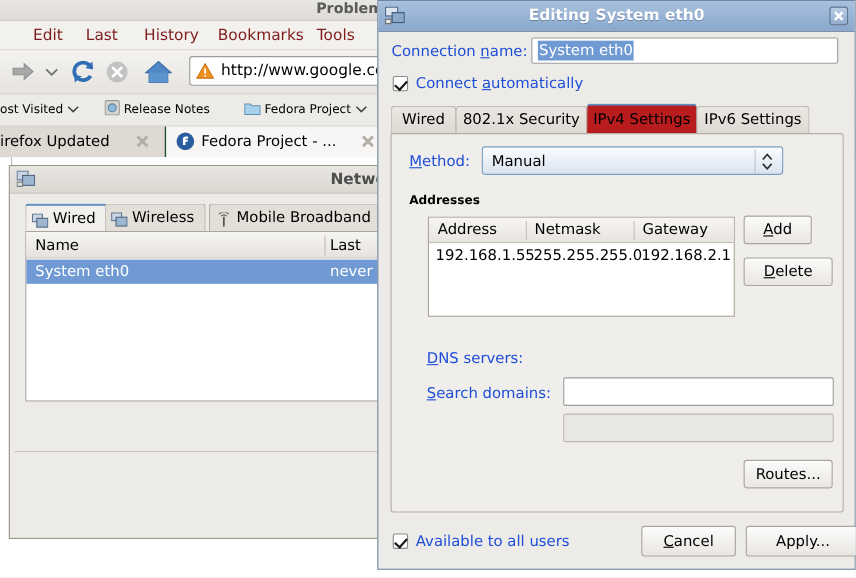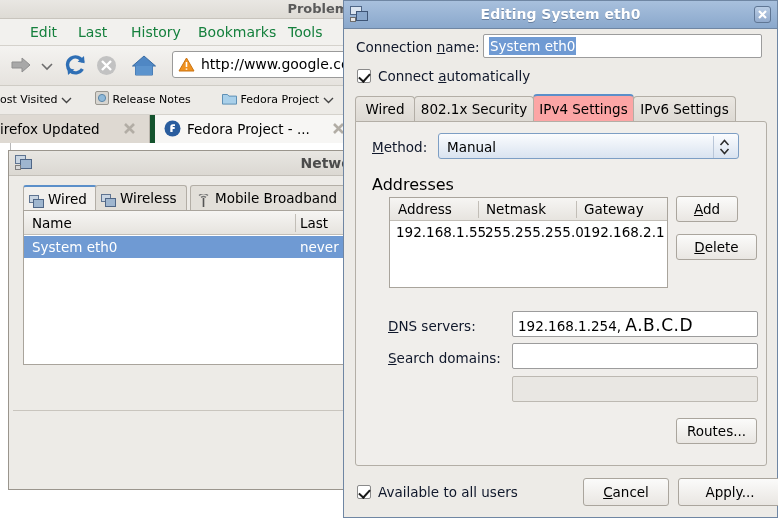--- a/index.html
+++ b/index.html
@@ -10,35 +10,35 @@
   }
   
   #browser{position:absolute;left:0;top:0;width:778px;height:525px;background:#edebe7;}
   .b-titlebar{position:absolute;left:0;top:0;width:778px;height:18px;
     background:linear-gradient(to bottom,#e9e7e3,#dedbd5);
     border-bottom:1px solid #c8c4bd;}
   .b-title{position:absolute;left:0;top:0;width:430px;text-align:right;
     line-height:18px;font-weight:bold;font-size:13px;color:#5a5a5a;}
   .b-menubar{position:absolute;left:0;top:19px;width:778px;height:26px;
     background:#f2f1ee;border-bottom:1px solid #d5d2cc;}
-  .b-menu{position:absolute;top:0;line-height:26px;font-size:14px;color:#15803d;padding:0 8px;}
+  .b-menu{position:absolute;top:0;line-height:26px;font-size:14px;color:#7f1d1d;padding:0 8px;}
   .b-toolbar{position:absolute;left:0;top:46px;width:778px;height:39px;
     background:linear-gradient(to bottom,#f4f3f1,#e6e3de);border-bottom:1px solid #cfccc5;}
   .tb-icon{position:absolute;top:8px;}
   .urlbar{position:absolute;left:172px;top:51px;width:175px;height:27px;
     background:#fff;border:1px solid #9a9a9a;border-radius:3px;box-sizing:border-box;overflow:hidden;}
   .url-warn{position:absolute;left:5px;top:5px;width:17px;height:15px;}
   .url-text{position:absolute;left:28px;top:0;line-height:25px;font-size:14px;white-space:nowrap;}
   .b-bookmarks{position:absolute;left:0;top:86px;width:778px;height:28px;
     background:#edebe7;border-bottom:1px solid #d5d2cc;}
   .bm{position:absolute;top:0;line-height:28px;font-size:11px;white-space:nowrap;}
   .b-tabs{position:absolute;left:0;top:115px;width:778px;height:28px;background:#d8d5cf;}
   .tab{position:absolute;top:0;height:28px;box-sizing:border-box;white-space:nowrap;}
   .tab.inactive{background:#ded9d2;border-right:1px solid #b9b4ac;}
-  .tab.active{background:#f7f6f4;border-left:5px solid #14532d;border-right:1px solid #b9b4ac;}
+  .tab.active{background:#f7f6f4;border-left:1px solid #14532d;border-right:1px solid #b9b4ac;}
   .tab-label{position:absolute;top:0;line-height:28px;font-size:13.5px;}
   .tab-close{position:absolute;top:6px;width:15px;height:15px;}
   .page{position:absolute;left:0;top:143px;width:778px;height:382px;background:#ffffff;}
   .page-inner{position:absolute;left:10px;top:0;right:8px;bottom:60px;background:#fff;
     border-left:1px solid #b8b8b8;border-right:1px solid #b8b8b8;}
   
   #netconn{position:absolute;left:8px;top:150px;width:345px;height:340px;
     background:#edebe7;border:1px solid #9a958d;box-sizing:border-box;}
   .nc-titlebar{position:absolute;left:0;top:0;width:343px;height:24px;
     background:linear-gradient(to bottom,#e8e6e2,#dbd8d2);border-bottom:1px solid #c3bfb8;}
@@ -67,44 +67,44 @@
     background:#edebe7;border:1px solid #6f86a3;box-sizing:border-box;}
   .dlg-titlebar{position:absolute;left:0;top:0;width:433px;height:27px;
     background:linear-gradient(to bottom,#a8c0dd,#8aa8cc);border-bottom:1px solid #6f86a3;}
   .dlg-title{position:absolute;left:0;top:0;width:433px;text-align:center;
     line-height:27px;font-weight:bold;font-size:14px;color:#ffffff;
     text-shadow:0 1px 0 rgba(60,80,110,.5);}
   .dlg-icon{position:absolute;left:6px;top:5px;}
   .dlg-close{position:absolute;right:6px;top:5px;width:17px;height:17px;
     background:linear-gradient(to bottom,#b9cde5,#93abcd);
     border:1px solid #5f7694;border-radius:3px;box-sizing:border-box;}
-  .lbl{position:absolute;font-size:13.5px;color:#0f172a;white-space:nowrap;}
+  .lbl{position:absolute;font-size:13.5px;color:#1d4ed8;white-space:nowrap;}
   .lbl u{text-decoration:underline;}
   .entry{position:absolute;background:#fff;border:1px solid #9c9c9c;border-radius:2px;
     box-sizing:border-box;font-size:13.5px;overflow:hidden;}
   .entry-text{position:absolute;left:5px;top:0;line-height:23px;white-space:nowrap;}
   .sel{background:#6f9ad3;color:#fff;padding:1px 1px;}
   .chk{position:absolute;width:14px;height:14px;background:#fff;
     border:1px solid #8a8a8a;border-radius:2px;box-sizing:border-box;}
   .chk:after{content:"";position:absolute;left:3px;top:1px;width:5px;height:9px;
     border:solid #1a1a1a;border-width:0 2px 2px 0;transform:rotate(42deg);}
   .tabstrip{position:absolute;left:11px;top:93px;height:28px;}
   .dtab{position:absolute;top:0;height:28px;box-sizing:border-box;white-space:nowrap;
     font-size:13.5px;line-height:26px;text-align:center;
     border:1px solid #b3aea6;border-bottom:none;border-radius:4px 4px 0 0;}
   .dtab.inactive{background:linear-gradient(to bottom,#eae7e2,#ddd9d3);top:2px;height:26px;line-height:24px;}
-  .dtab.active{background:#fca5a5;border-top:2px solid #5b8fc9;}
+  .dtab.active{background:#b91c1c;border-top:2px solid #5b8fc9;}
   .tabpanel{position:absolute;left:11px;top:120px;width:412px;height:345px;
     background:#f0eeeb;border:1px solid #b3aea6;box-sizing:border-box;border-radius:0 3px 3px 3px;}
   .combo{position:absolute;background:linear-gradient(to bottom,#fbfcfe,#d9e3f0);
     border:1px solid #7d9ec4;border-radius:3px;box-sizing:border-box;}
   .combo-text{position:absolute;left:8px;top:0;line-height:24px;font-size:13.5px;}
   .combo-arrow{position:absolute;right:8px;top:3px;width:11px;height:20px;}
   .combo-div{position:absolute;right:24px;top:2px;width:1px;height:22px;background:#b9c6d8;}
-  .sect-title{position:absolute;font-weight:normal;font-size:16px;text-align:right;}
+  .sect-title{position:absolute;font-weight:bold;font-size:11px;text-align:right;}
   .addr-table{position:absolute;background:#fff;border:1px solid #a9a49c;box-sizing:border-box;}
   .at-hdr{position:absolute;left:0;top:0;width:100%;height:23px;
     background:linear-gradient(to bottom,#f6f5f3,#e7e4df);border-bottom:1px solid #c2beb7;box-sizing:border-box;}
   .at-hc{position:absolute;top:0;line-height:23px;font-size:13.5px;}
   .at-vd{position:absolute;top:3px;width:1px;height:17px;background:#c2beb7;}
   .at-cell{position:absolute;top:24px;line-height:20px;font-size:13.5px;white-space:nowrap;}
   .btn{position:absolute;background:linear-gradient(to bottom,#fbfbfa,#e9e6e2);
     border:1px solid #aaa59d;border-radius:3px;box-sizing:border-box;
     text-align:center;font-size:13.5px;}
   .btn u{text-decoration:underline;}
@@ -316,21 +316,21 @@
   <div class="tabstrip">
     <div class="dtab inactive" style="left:0px;width:60px">Wired</div>
     <div class="dtab inactive" style="left:59px;width:120px">802.1x Security</div>
     <div class="dtab active" style="left:178px;width:101px">IPv4 Settings</div>
     <div class="dtab inactive" style="left:278px;width:103px">IPv6 Settings</div>
   </div>
 
   <div class="tabpanel">
 
     <span class="lbl" style="left:16px;top:17px"><u>M</u>ethod:</span>
-    <div class="combo" style="left:82px;top:11px;width:301px;height:26px">
+    <div class="combo" style="left:82px;top:11px;width:274px;height:26px">
       <span class="combo-text" style="line-height:26px">Manual</span>
       <span class="combo-div"></span>
       <span class="combo-arrow">
         <svg width="11" height="20" viewBox="0 0 11 20">
             <path d="M1.5 8L5.5 3.5 9.5 8" fill="none" stroke="#2c2c2c" stroke-width="1.5"></path>
             <path d="M1.5 12l4 4.5 4-4.5" fill="none" stroke="#2c2c2c" stroke-width="1.5"></path>
           </svg>
       </span>
     </div>
 
@@ -350,23 +350,20 @@
     </div>
 
     <div class="btn" style="left:320px;top:74px;width:62px;height:26px;line-height:24px">
       <u>A</u><span>dd</span>
     </div>
     <div class="btn" style="left:320px;top:112px;width:81px;height:26px;line-height:24px">
       <u>D</u><span>elete</span>
     </div>
 
     <span class="lbl" style="left:32px;top:196px"><u>D</u>NS servers:</span>
-    <div class="entry" style="left:156px;top:189px;width:246px;height:26px">
-      <span class="entry-text" style="line-height:26px"><span>192.168.1.254,</span> <span class="dns-mono">A.B.C.D</span></span>
-    </div>
 
     <span class="lbl" style="left:32px;top:228px"><u>S</u>earch domains:</span>
     <div class="entry" style="left:156px;top:221px;width:246px;height:26px">
       <span class="entry-text" style="line-height:26px"></span>
     </div>
 
     <div class="entry-dis" style="left:156px;top:254px;width:246px;height:26px">
       <span class="entry-text" style="line-height:26px"></span>
     </div>
 

